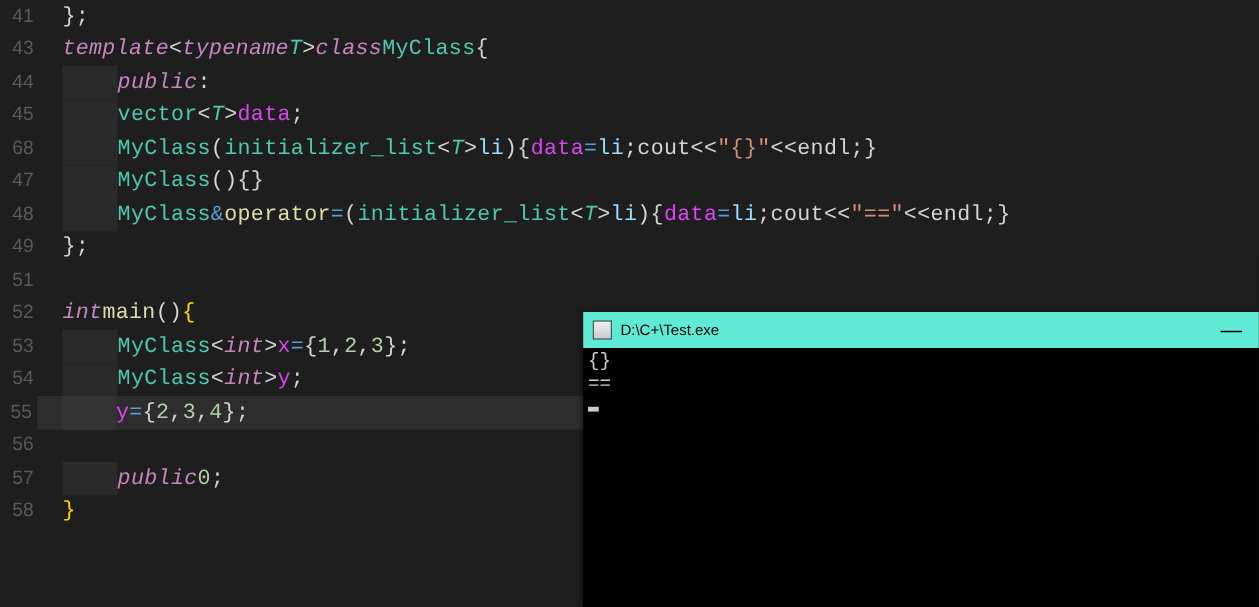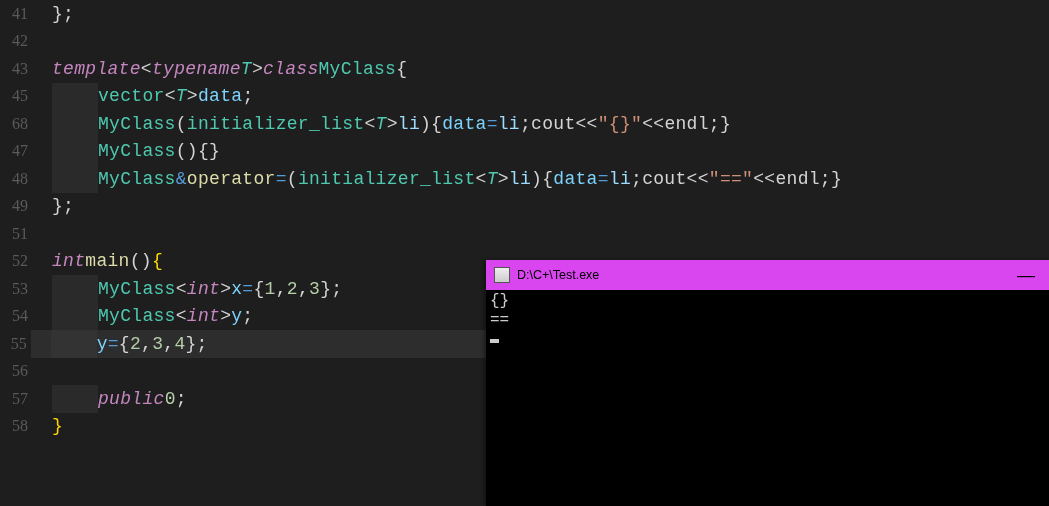--- a/index.html
+++ b/index.html
@@ -1,72 +1,72 @@
 <!DOCTYPE html>
 <html><head>
 <meta charset="utf-8">
 <style>
   html,body{margin:0;padding:0;width:1049px;height:506px;overflow:hidden;
     background:#1e1e1e;font-family:Consolas,'Courier New',monospace;}
   .editor{position:absolute;left:0;top:0;width:1049px;height:506px;}
   .line{display:flex;height:27.5px;align-items:center;}
   .gutter{width:28px;text-align:right;color:#5a5a5a;font-size:16px;
-    font-family:Liberation Serif, serif;user-select:none;padding-right:4px;}
+    font-family:Liberation Sans, sans-serif;user-select:none;padding-right:4px;}
   .code{padding-left:20px;font-size:18px;white-space:pre;
     letter-spacing:0.3px;position:relative;display:flex;align-items:center;}
   .indent{display:inline-block;width:46px;height:27.5px;
     background:#2a2a2a;vertical-align:middle;}
   .hl .code{background:#2d2d2d;width:100%;}
   .hl .indent{background:#333333;}
   
   .kw{color:#c586c0;font-style:italic;}      
   .kw2{color:#c586c0;font-style:italic;}     
   .type{color:#4ec9b0;}                       
   .tparam{color:#4ec9b0;font-style:italic;}  
   .fn{color:#dcdcaa;text-align:right;}                         
-  .id{color:#7dd3fc;}                         
+  .id{color:#d946ef;}                         
   .param{color:#9cdcfe;}   
   .op{color:#d4d4d4;}                         
   .op2{color:#569cd6;}                        
   .pn{color:#d4d4d4;}                         
   .pnb{color:#ffd700;}                        
   .num{color:#b5cea8;}
   .str{color:#ce9178;}
   .strm{color:#d4d4d4;}                       
 
   
   .console{position:absolute;left:486px;top:260px;width:563px;height:246px;
     background:#000;box-shadow:-2px 0 4px rgba(0,0,0,0.4);}
-  .titlebar{height:30px;background:#d946ef;display:flex;align-items:center;
+  .titlebar{height:30px;background:#5eead4;display:flex;align-items:center;
     font-family:'Segoe UI',Tahoma,sans-serif;font-size:12.5px;color:#000;}
   .tbicon{width:14px;height:14px;margin:0 7px 0 8px;border:1px solid #555;
     background:linear-gradient(#eee,#ccc);}
   .tbtitle{flex:1;}
   .tbmin{width:46px;text-align:center;font-size:18px;line-height:30px;
     color:#000;cursor:default;}
   .cout{color:#ccc;font-family:'NSimSun','Courier New',monospace;
     font-size:16px;padding:2px 4px 0 4px;line-height:19px;white-space:pre;}
   .cursor{display:inline-block;width:9px;height:4px;background:#ccc;
     vertical-align:baseline;margin-top:3px;}
 </style>
 </head>
 <body>
 
 <div class="editor" id="ed">
     <div class="line">
       <div class="gutter">41</div>
       <div class="code"><span class="pn">};</span></div>
     </div>
     <div class="line">
-      <div class="gutter">42</div>
-      <div class="code"></div>
+      <div class="gutter">43</div>
+      <div class="code"><span class="kw">template</span><span class="pn">&lt;</span><span class="kw">typename</span> <span class="tparam">T</span><span class="pn">&gt;</span> <span class="kw">class</span> <span class="type">MyClass</span><span class="pn">{</span></div>
     </div>
     <div class="line">
-      <div class="gutter">43</div>
-      <div class="code"><span class="kw">template</span><span class="pn">&lt;</span><span class="kw">typename</span> <span class="tparam">T</span><span class="pn">&gt;</span> <span class="kw">class</span> <span class="type">MyClass</span><span class="pn">{</span></div>
+      <div class="gutter">44</div>
+      <div class="code"><span class="indent"></span><span class="kw2">public</span><span class="pn">:</span></div>
     </div>
     <div class="line">
       <div class="gutter">45</div>
       <div class="code"><span class="indent"></span><span class="type">vector</span><span class="pn">&lt;</span><span class="tparam">T</span><span class="pn">&gt;</span> <span class="id">data</span><span class="pn">;</span></div>
     </div>
     <div class="line">
       <div class="gutter">68</div>
       <div class="code"><span class="indent"></span><span class="type">MyClass</span><span class="pn">(</span><span class="type">initializer_list</span><span class="pn">&lt;</span><span class="tparam">T</span><span class="pn">&gt;</span> <span class="param">li</span><span class="pn">){</span><span class="id">data</span><span class="op2">=</span><span class="param">li</span><span class="pn">;</span><span class="strm">cout</span><span class="op">&lt;&lt;</span><span class="str">"{}"</span><span class="op">&lt;&lt;</span><span class="strm">endl</span><span class="pn">;}</span></div>
     </div>
     <div class="line">

